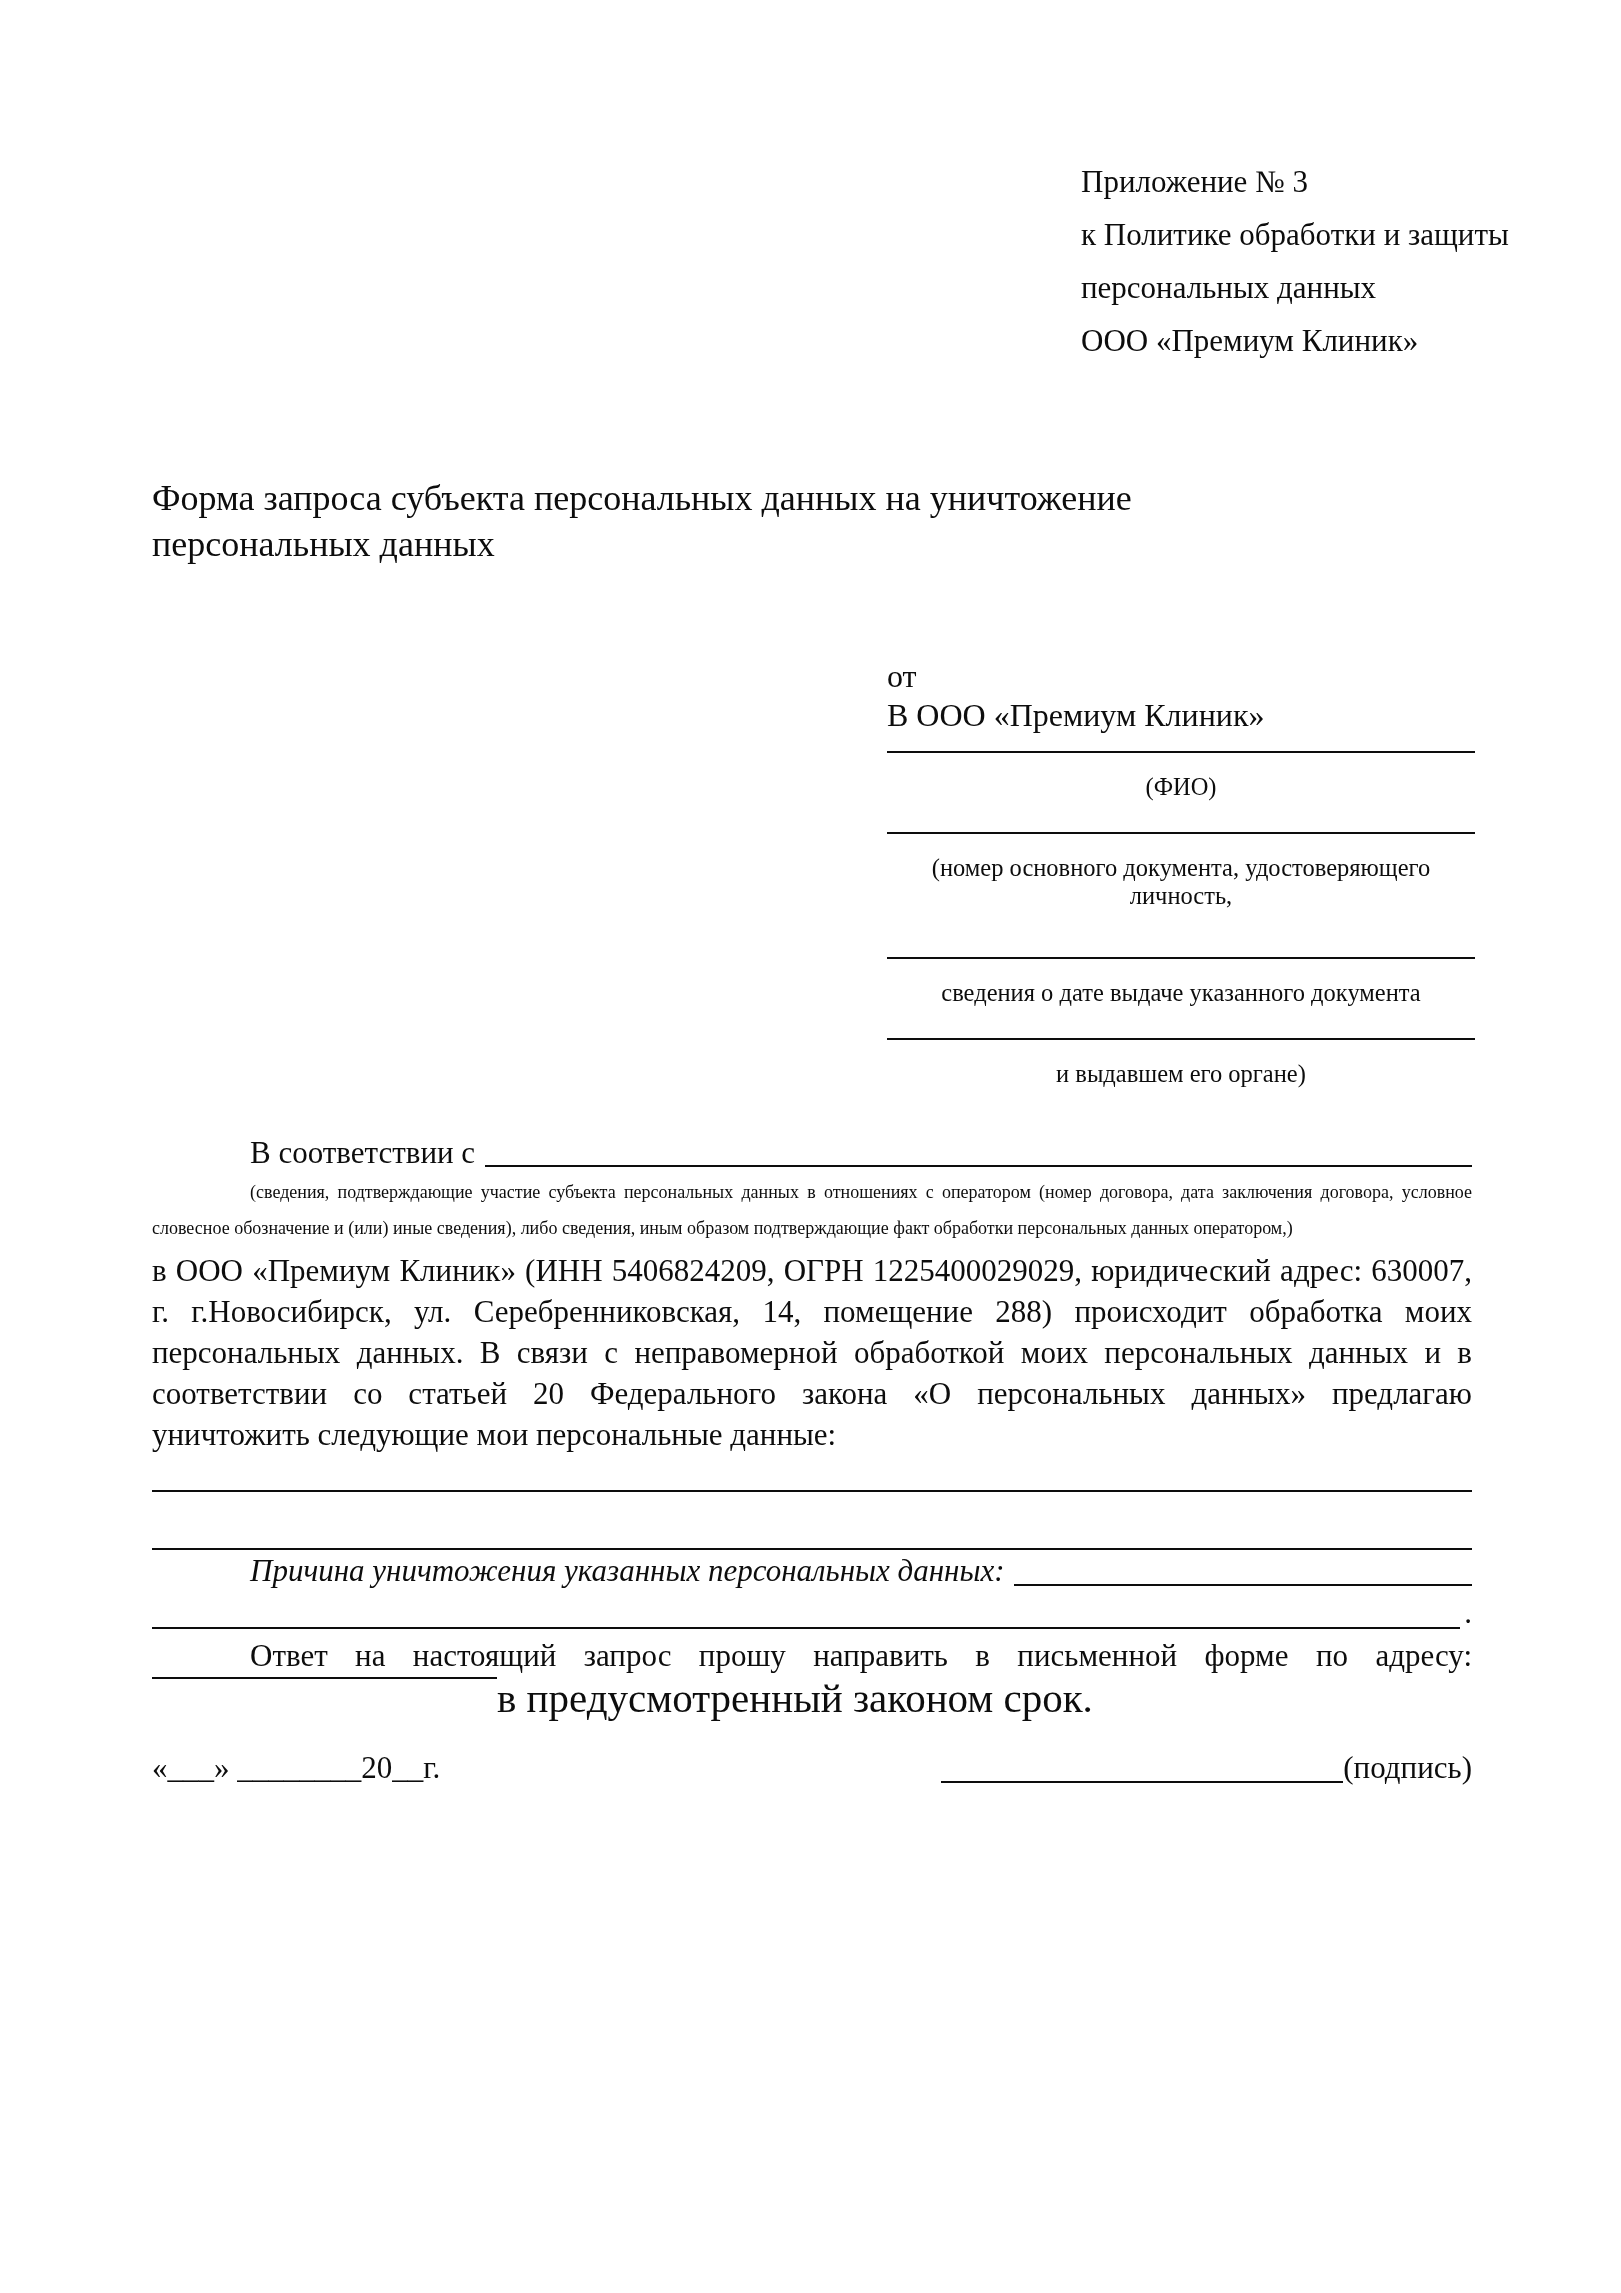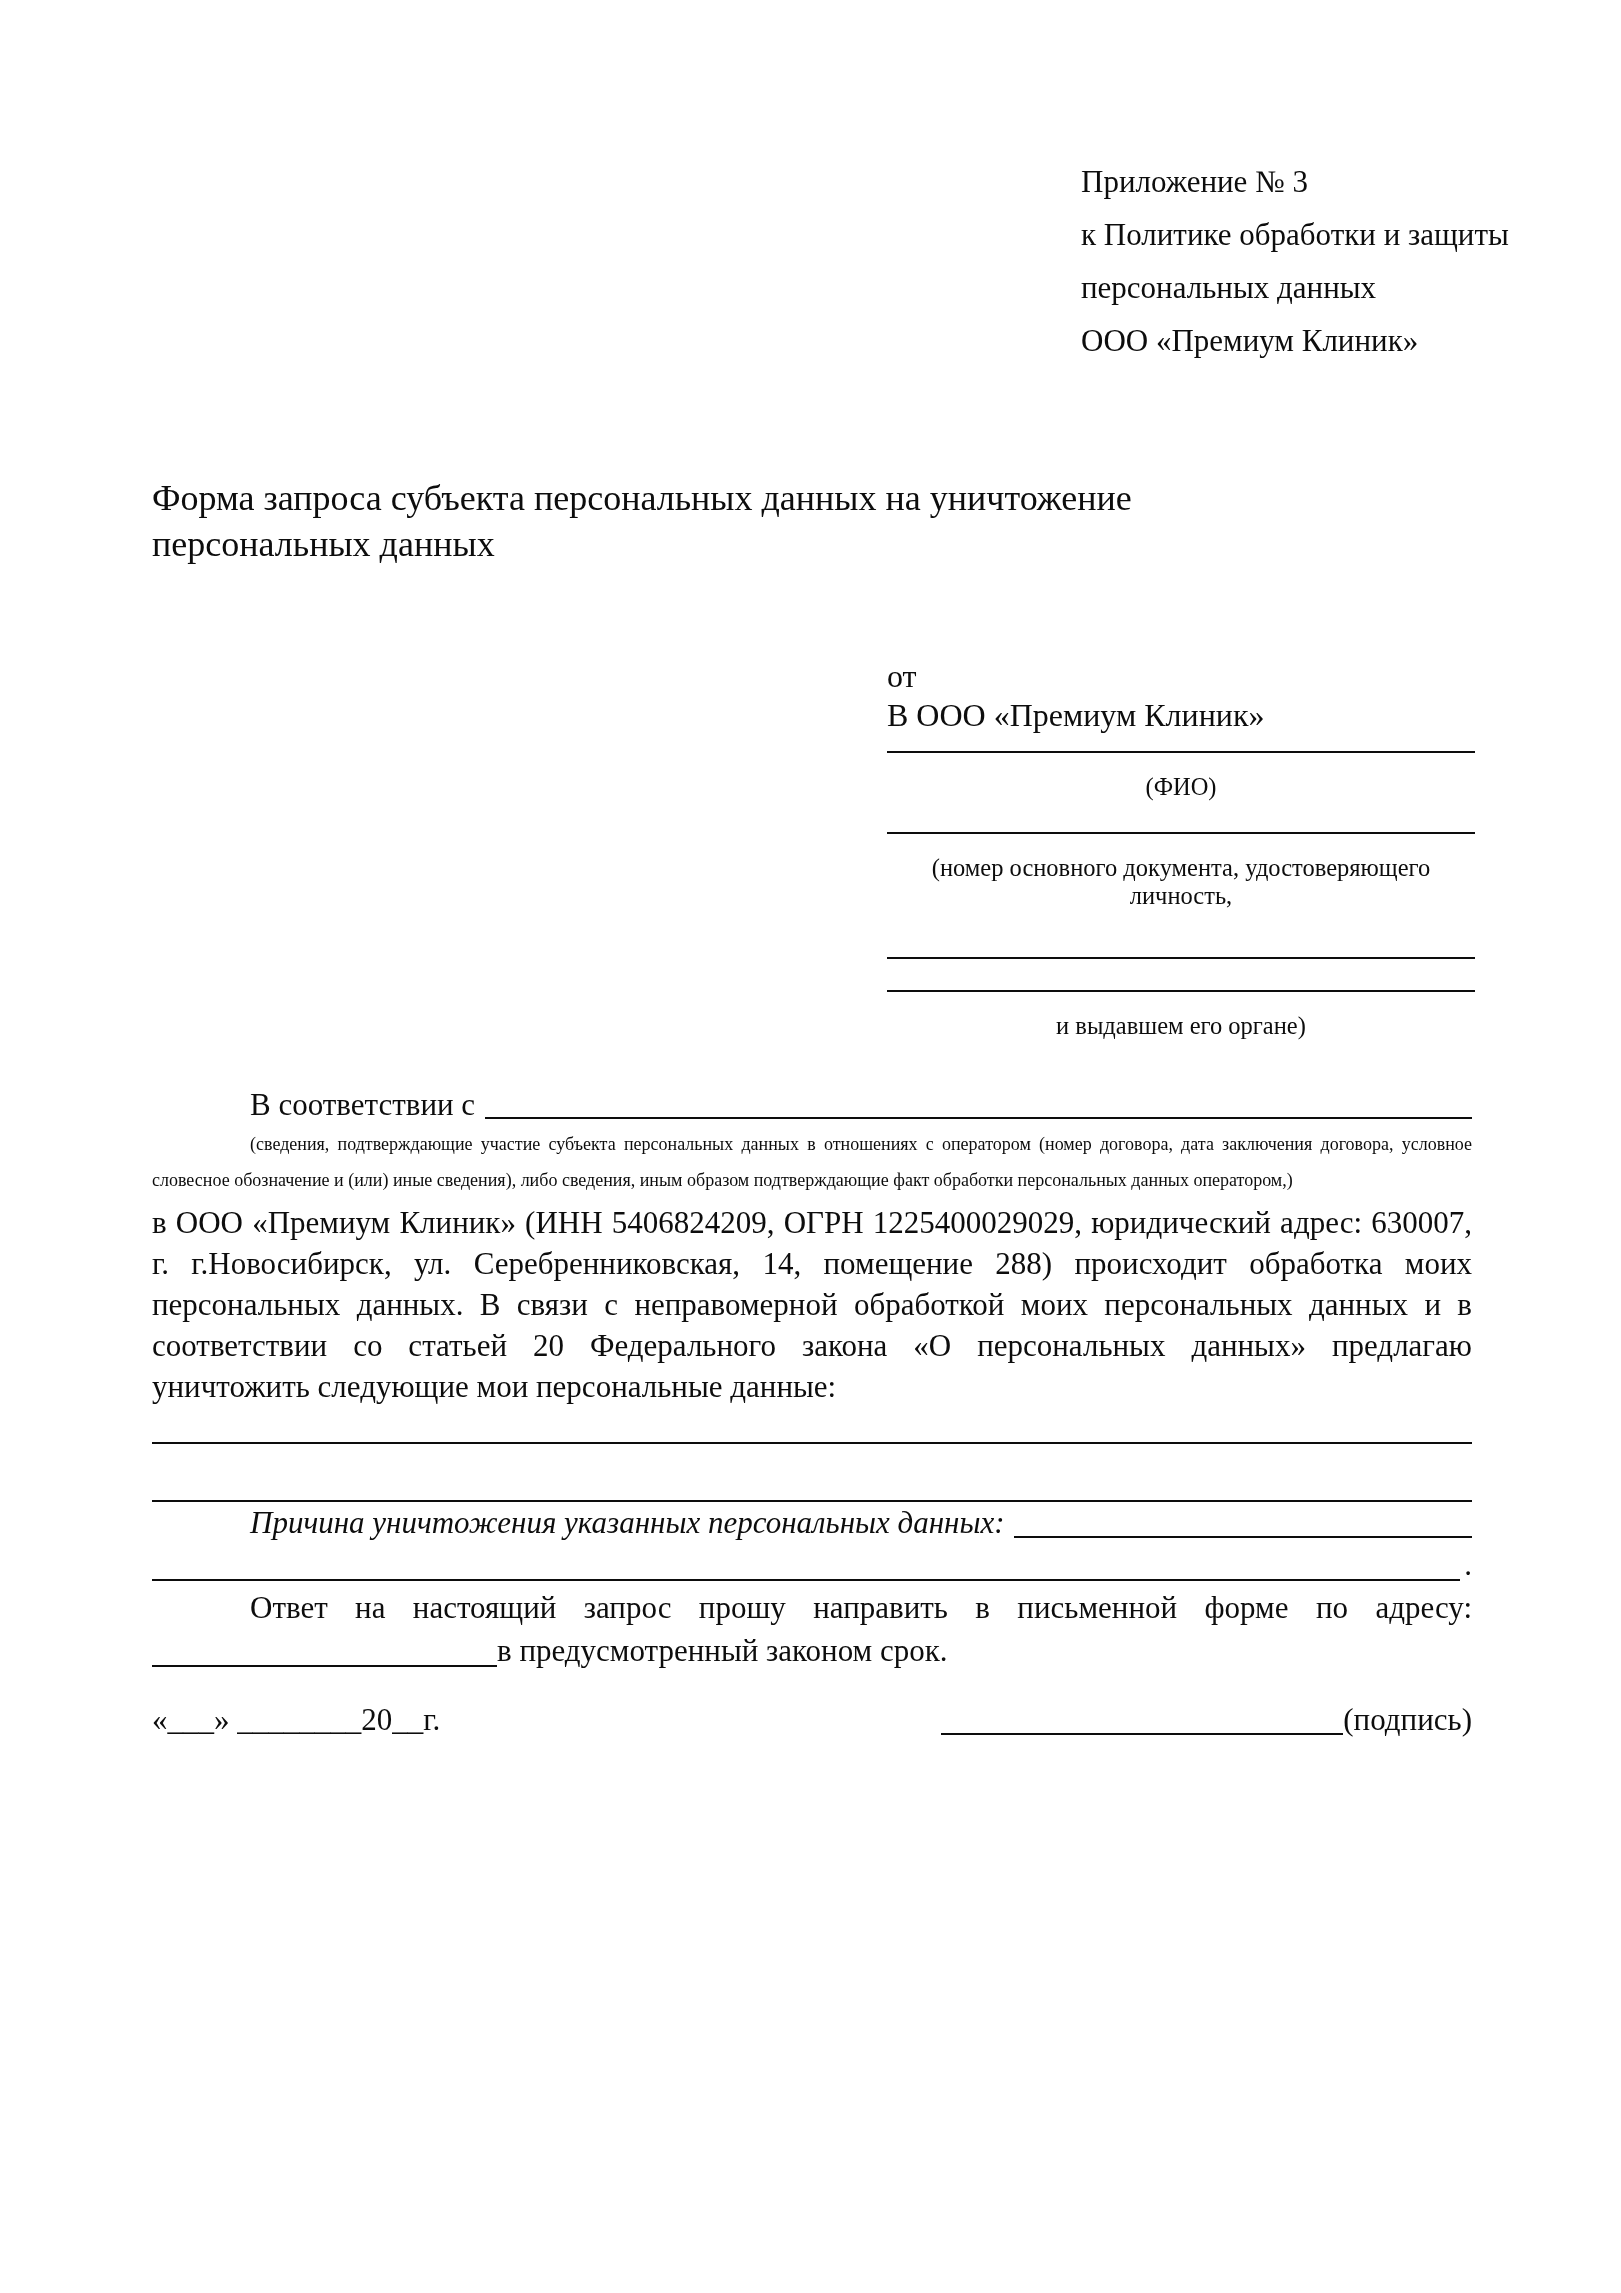--- a/index.html
+++ b/index.html
@@ -117,22 +117,22 @@
   .response-para {
     font-size: 31px;
     line-height: 43px;
     text-indent: 98px;
     text-align: justify;
     text-align-last: justify;
   }
 
   .response-tail-row {
     display: flex;
-    align-items: flex-end;
-    font-size: 31px;
+    align-items: flex-start;
+    font-size: 41px;
     line-height: 43px;
   }
   .address-blank {
     width: 345px;
     border-bottom: 2.9px solid #0d0d0d;
     margin-bottom: 4.9px;
   }
 
   
   .bottom-row {
@@ -172,20 +172,21 @@
       <div>от</div>
       <div>В ООО «Премиум Клиник»</div>
 
       <div class="addr-line f1"></div>
       <div class="addr-caption">(ФИО)</div>
 
       <div class="addr-line f2"></div>
       <div class="addr-caption">(номер основного документа, удостоверяющего личность,</div>
 
       <div class="addr-line f3"></div>
+      <div class="addr-caption">сведения о дате выдаче указанного документа</div>
 
       <div class="addr-line f4"></div>
       <div class="addr-caption">и выдавшем его органе)</div>
     </div>
 
     <div class="accordance-row">
       <span class="accordance-lead">В соответствии с</span>
       <span class="grow-line"></span>
     </div>
 

